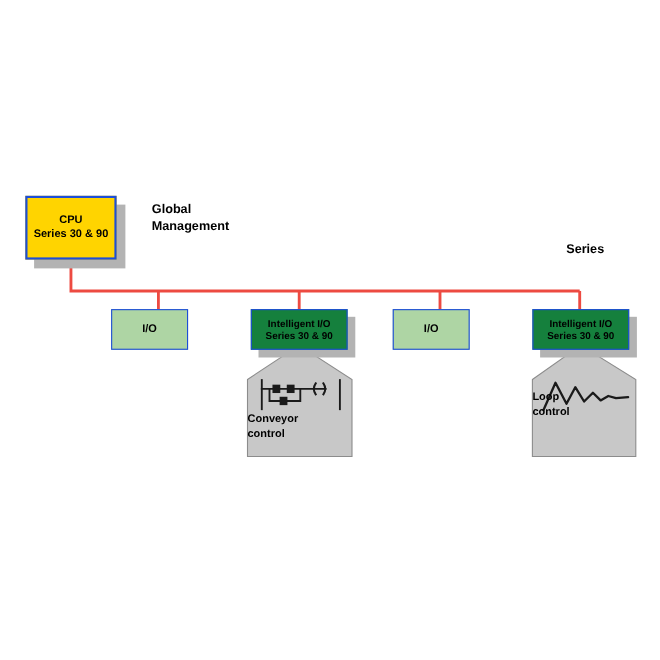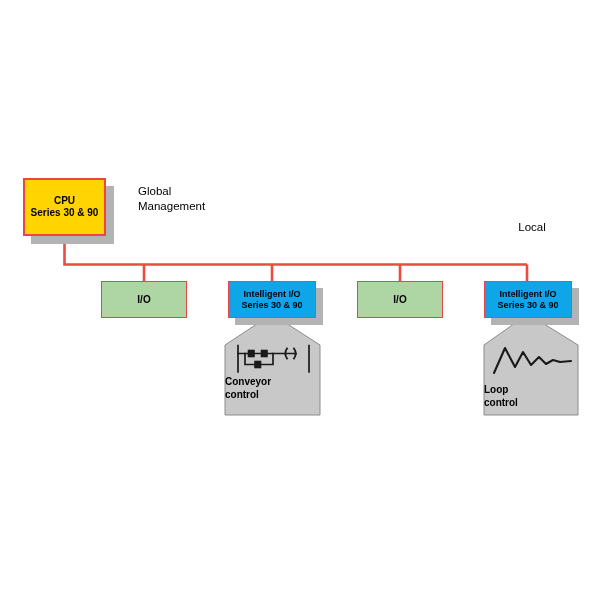--- a/index.html
+++ b/index.html
@@ -27,56 +27,56 @@
     height: 600px;
   }
   
   .node {
     position: absolute;
     box-sizing: border-box;
     display: flex;
     flex-direction: column;
     align-items: center;
     justify-content: center;
-    border: 2px solid #ef4444;
+    border: 2px solid #1d4ed8;
     text-align: center;
     line-height: 1.18;
     z-index: 5;
   }
   .node .line1,
   .node .line2 {
     display: block;
     white-space: nowrap;
   }
   .node-cpu {
     left: 23px;
     top: 178px;
     width: 83px;
     height: 58px;
     background: #FFD400;
     font-size: 10px;
     font-weight: bold;
     color: #000000;
   }
   .node-io {
-    width: 86px;
+    width: 70px;
     height: 37px;
     background: #AED5A4;
     font-size: 10px;
     font-weight: bold;
     color: #000000;
     border-width: 1.5px;
     justify-content: center;
   }
   .node-io-1 { left: 101px; top: 281px; }
   .node-io-2 { left: 357px; top: 281px; }
   .node-iio {
     width: 88px;
     height: 37px;
-    background: #0ea5e9;
+    background: #15803d;
     font-size: 9px;
     font-weight: bold;
     color: #000000;
     border-width: 1.5px;
   }
   .node-iio-1 { left: 228px; top: 281px; }
   .node-iio-2 { left: 484px; top: 281px; }
 
   
   .shadow {
@@ -84,21 +84,21 @@
     background: #b3b3b3;
     z-index: 2;
   }
   .shadow-cpu   { left: 31px;  top: 186px; width: 83px; height: 58px; }
   .shadow-iio-1 { left: 235px; top: 288px; width: 88px; height: 37px; }
   .shadow-iio-2 { left: 491px; top: 288px; width: 88px; height: 37px; }
 
   
   .free-label {
     position: absolute;
-    font-weight: normal;
+    font-weight: bold;
     color: #000000;
     line-height: 1.28;
     z-index: 6;
   }
   .label-global {
     left: 138px;
     top: 184px;
     font-size: 11.5px;
     text-align: left;
   }
@@ -114,21 +114,21 @@
   .callout-caption {
     position: absolute;
     text-align: left;
     font-size: 10px;
     font-weight: bold;
     color: #000000;
     line-height: 1.25;
     z-index: 6;
   }
   .caption-conveyor { left: 225px; top: 376px; width: 95px; }
-  .caption-loop     { left: 484px; top: 384px; width: 95px; }
+  .caption-loop     { left: 484px; top: 356px; width: 95px; }
 </style>
 </head>
 <body>
 
 <div id="diagram">
 
   <div class="shadow shadow-cpu"></div>
   <div class="shadow shadow-iio-1"></div>
   <div class="shadow shadow-iio-2"></div>
 
@@ -198,21 +198,21 @@
     <span class="line1">Intelligent I/O</span>
     <span class="line2">Series 30 &amp; 90</span>
   </div>
 
   <div class="free-label label-global">
     <div>Global</div>
     <div>Management</div>
   </div>
 
   <div class="free-label label-local">
-    <div>Local</div>
+    <div>Series</div>
   </div>
 
   <div class="callout-caption caption-conveyor">
     <div>Conveyor</div>
     <div>control</div>
   </div>
 
   <div class="callout-caption caption-loop">
     <div>Loop</div>
     <div>control</div>

